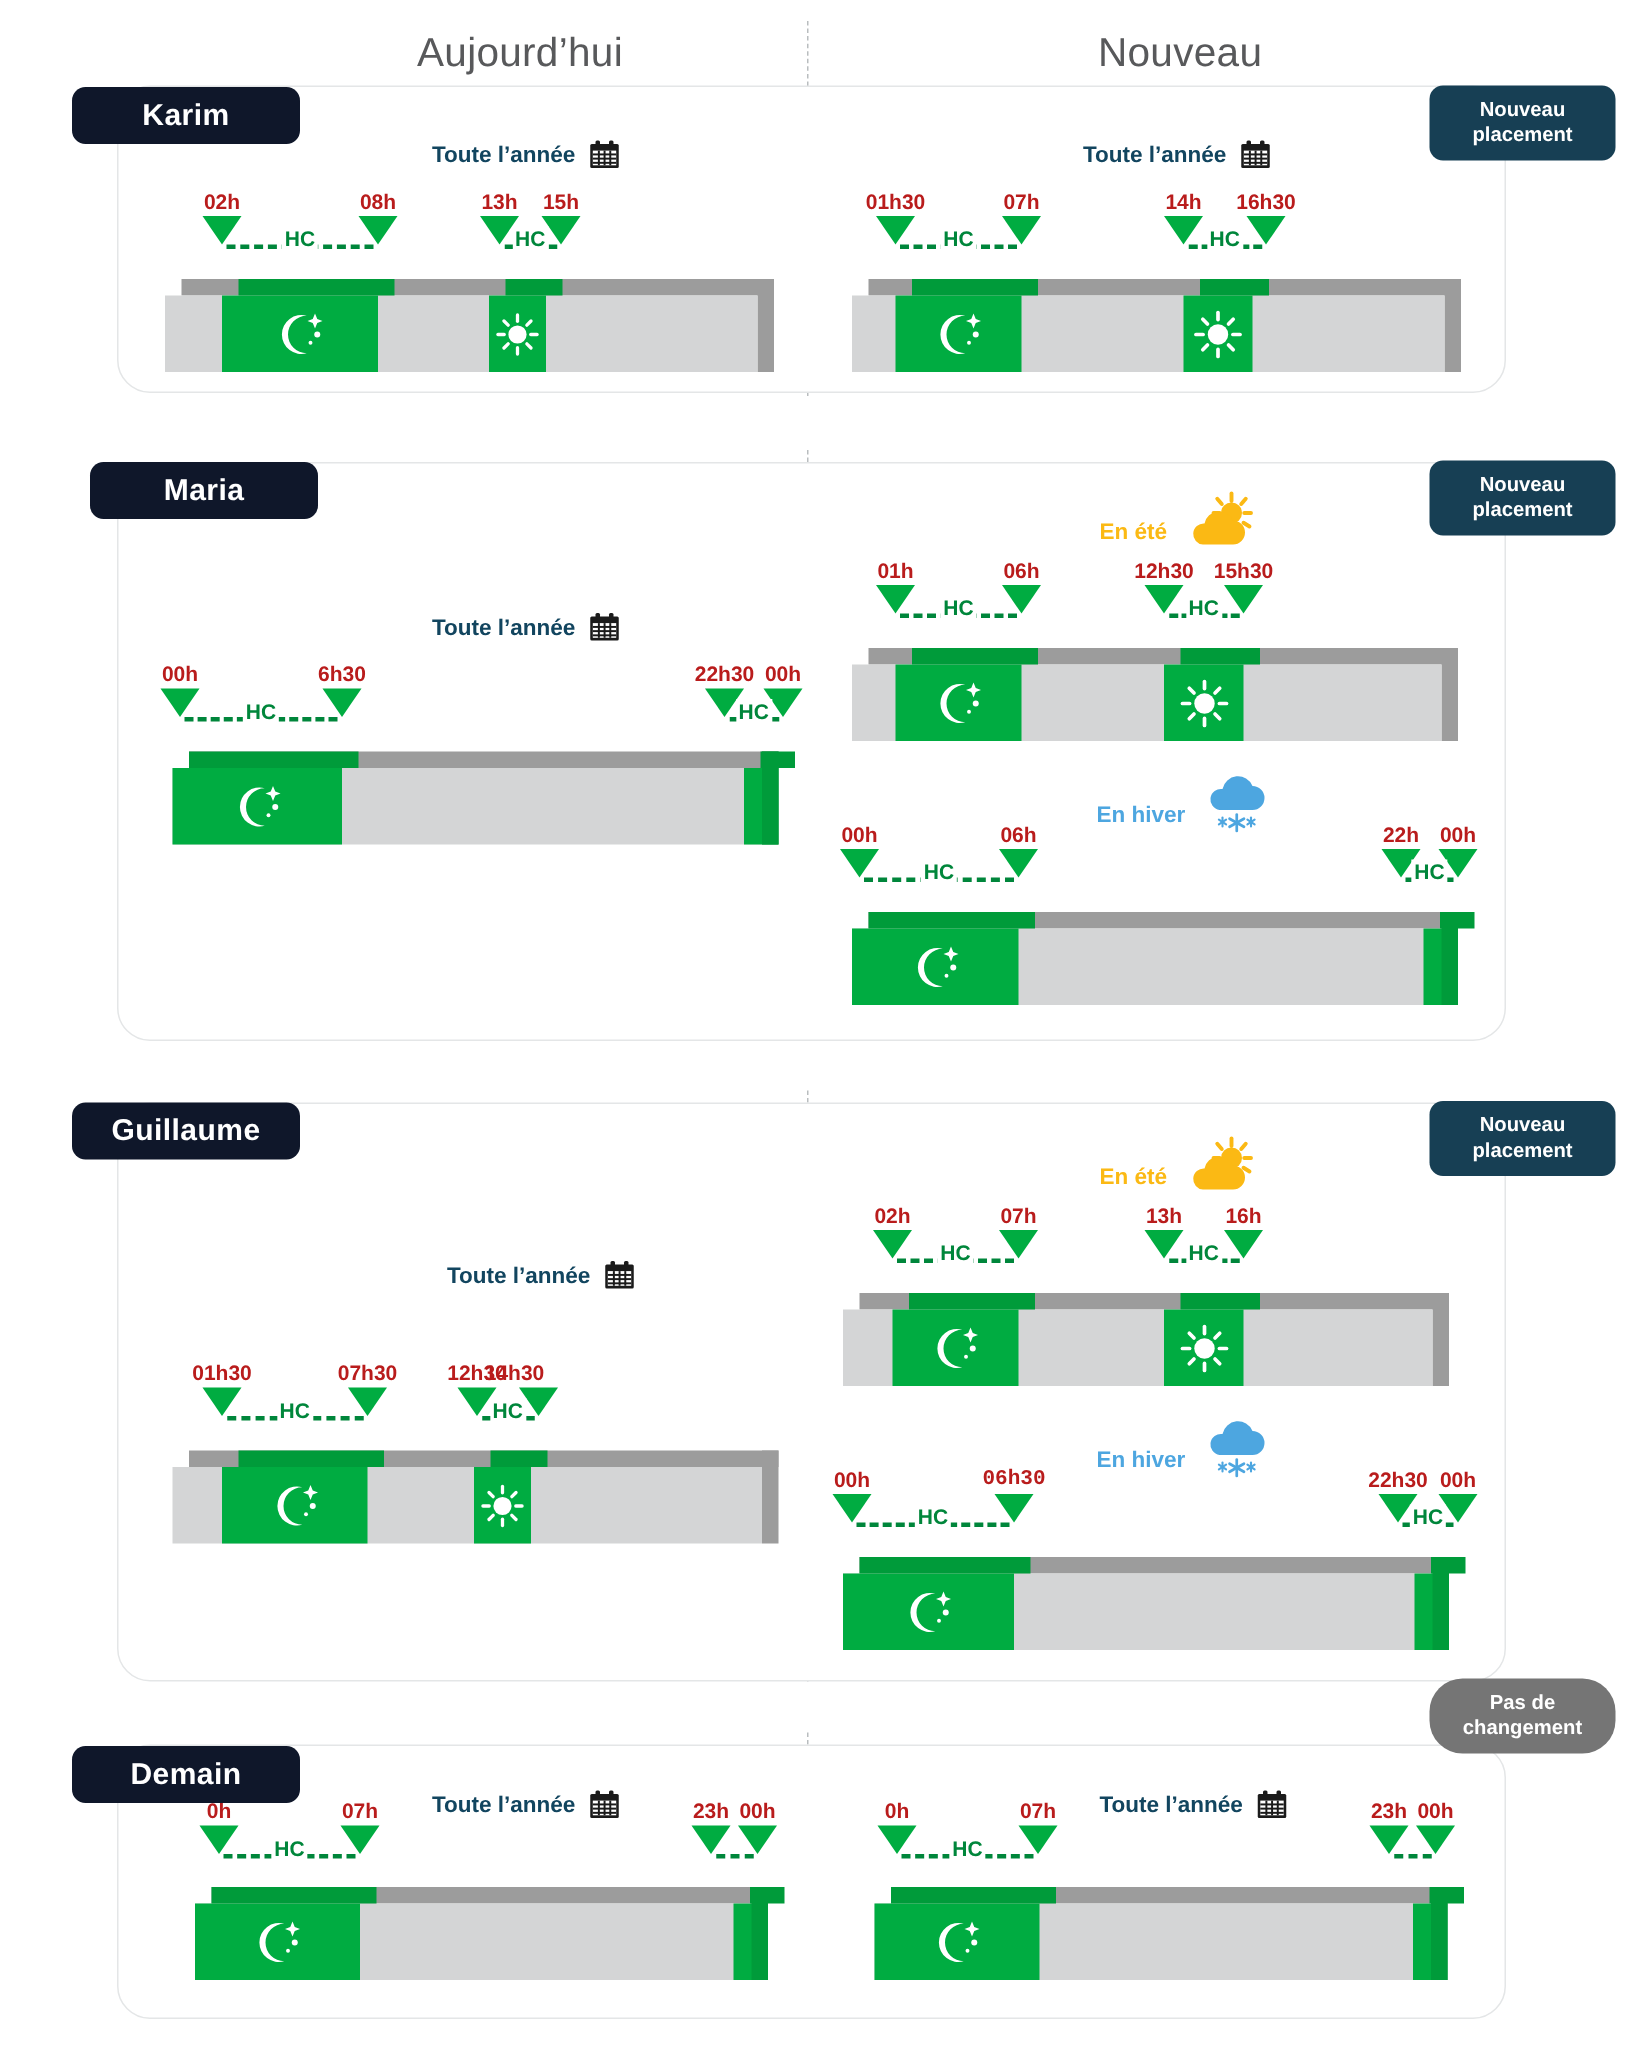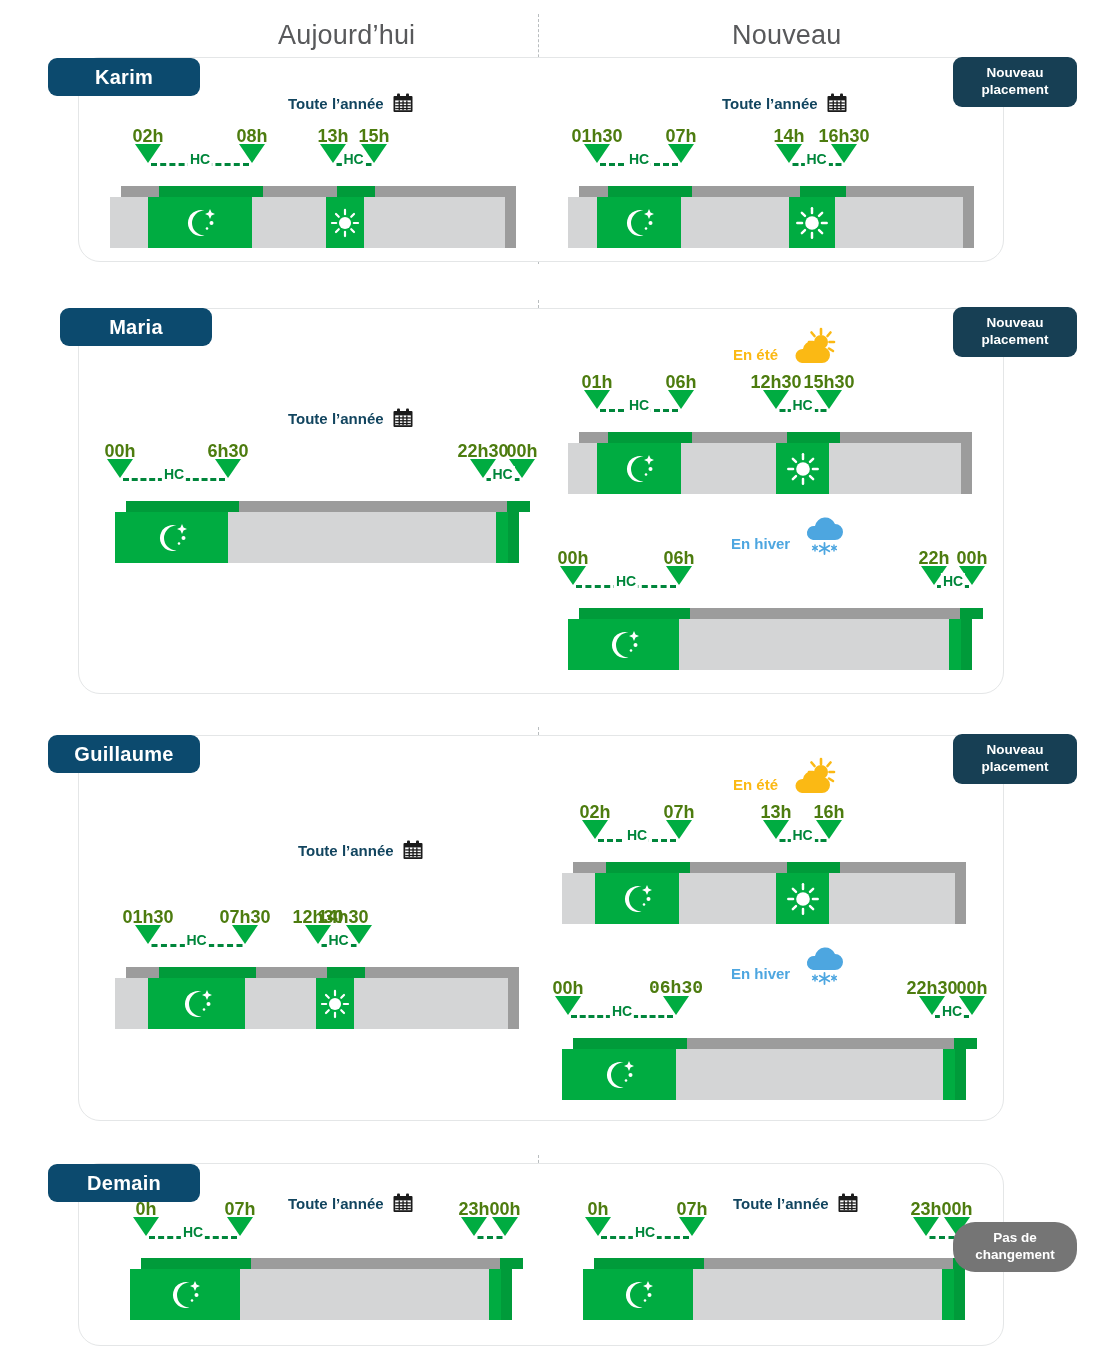--- a/index.html
+++ b/index.html
@@ -41,21 +41,21 @@
   .card {
     position: absolute;
     border: 1px solid #e4e6e7;
     border-radius: 22px;
     background: #fff;
   }
 
   
   .name-badge {
     position: absolute;
-    background: #0c4a6e;
+    background: #0f172a;
     color: #ffffff;
     border-radius: 9px;
     font-size: 20px;
     font-weight: bold;
     display: flex;
     align-items: center;
     justify-content: center;
     padding: 0 16px;
     height: 38px;
     letter-spacing: .3px;
@@ -138,23 +138,23 @@
   }
   .seg-side {
     position: absolute;
     width: 11px;
     background: #009b3a;
     top: 0;
   }
   .seg svg { display:block; }
   .mtime {
     position: absolute;
-    font-size: 18px;
+    font-size: 14px;
     font-weight: bold;
-    color: #4d7c0f;
+    color: #b91c1c;
     white-space: nowrap;
     transform: translateX(-50%);
   }
   .tri {
     position: absolute;
     width: 0; height: 0;
     border-left: 13px solid transparent;
     border-right: 13px solid transparent;
     border-top: 19px solid #00ac41;
     transform: translateX(-50%);
@@ -647,21 +647,21 @@
     <circle cx="31.5" cy="20" r="2" fill="#ffffff"></circle>
     <circle cx="27" cy="25.5" r="1.3" fill="#ffffff"></circle>
   </svg>
         </div>
         <div class="seg-top" style="left: 392px; width: 23px;"></div>
         <div class="seg" style="left: 381px; width: 23px; top: 11px; height: 51px;"></div>
         <div class="seg-side" style="right: 0px; height: 62px; background: rgb(0, 155, 58);"></div>
       </div>
       <div class="card" style="left: 78px; top: 1163px; width: 926px; height: 183px;"></div>
       <div class="name-badge" style="left: 48px; top: 1164px; min-width: 152px;">Demain</div>
-      <div class="status-badge none" style="left: 953px; top: 1222px; width: 124px; height: 50px; border-radius: 22px;">
+      <div class="status-badge none" style="left: 953px; top: 1119px; width: 124px; height: 50px; border-radius: 22px;">
         <span>Pas de changement</span>
       </div>
       <div class="season-label annee" style="left: 288px; top: 1192px;">
         <span>Toute l’année</span>
         <span>
           <svg width="22" height="22" viewBox="0 0 22 22">
     <rect x="1.5" y="4" width="19" height="16" rx="1" fill="#1b1b1b"></rect>
     <rect x="3.2" y="8.4" width="15.6" height="9.8" fill="#ffffff"></rect>
     <rect x="5" y="1.6" width="3" height="3.4" rx="1" fill="#1b1b1b"></rect>
     <rect x="14" y="1.6" width="3" height="3.4" rx="1" fill="#1b1b1b"></rect>

